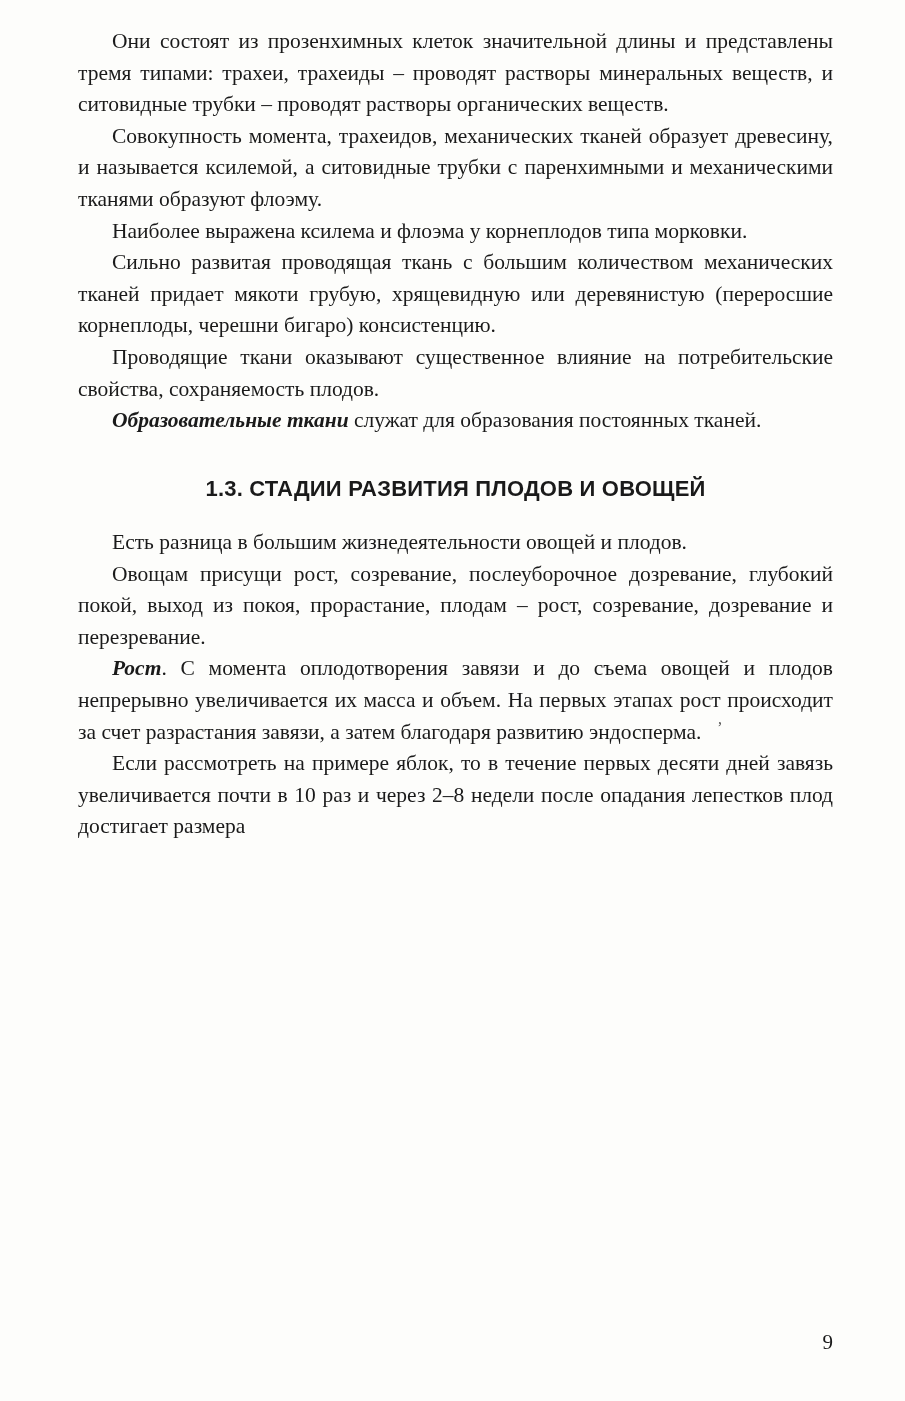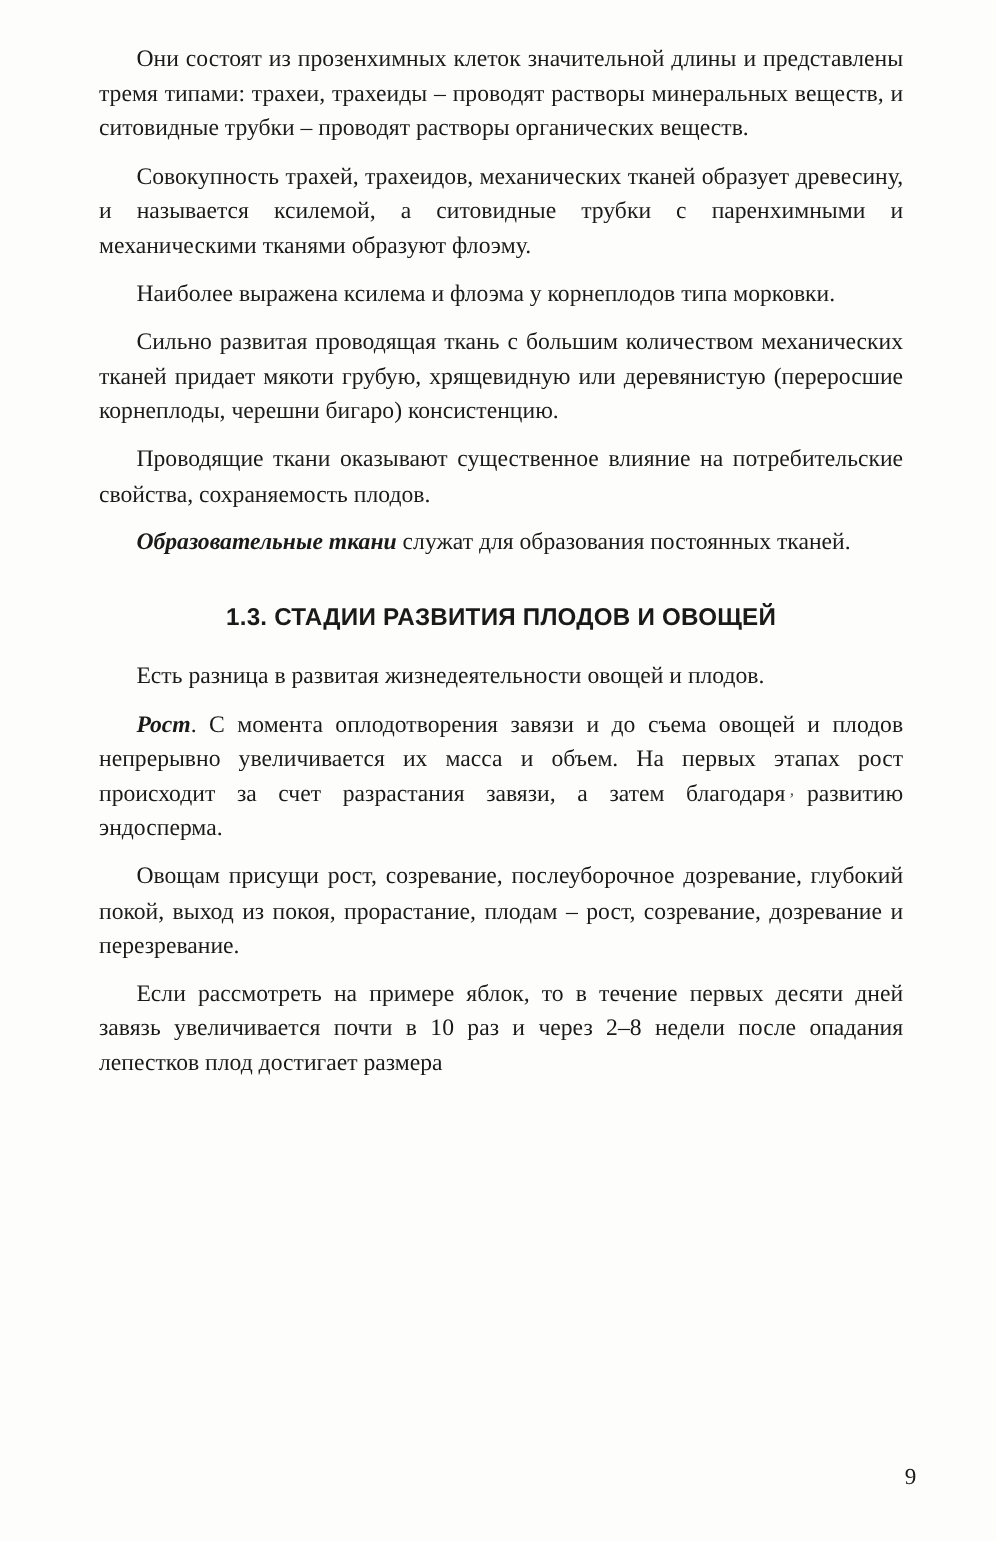--- a/index.html
+++ b/index.html
@@ -24,21 +24,21 @@
     padding: 26px 72px 0 78px;
   }
   .body-text {
     font-size: 21.5px;
     line-height: 1.47;
     text-align: justify;
     text-justify: inter-word;
     hyphens: manual;
   }
   p.para {
-    margin: 12px;
+    margin: 0;
     text-indent: 34px;
   }
   .section-heading {
     font-family: "Liberation Sans", sans-serif;
     font-weight: bold;
     font-size: 22px;
     text-align: center;
     letter-spacing: 0.2px;
     margin: 36px 0 22px 0;
   }
@@ -64,34 +64,34 @@
     line-height: 10px;
   }
 </style>
 </head>
 <body>
 
 <div class="page">
   <div class="body-text">
 
     <p class="para">Они состоят из прозенхимных клеток значительной длины и представлены тремя типами: трахеи, трахеиды – проводят растворы минеральных веществ, и ситовидные трубки – проводят растворы органических веществ.</p>
-    <p class="para">Совокупность трахей, трахеидов, механических тканей образует древесину, и называется ксилемой, а ситовидные трубки с паренхимными и механическими тканями образуют флоэму.</p>
+    <p class="para">Совокупность момента, трахеидов, механических тканей образует древесину, и называется ксилемой, а ситовидные трубки с паренхимными и механическими тканями образуют флоэму.</p>
     <p class="para">Наиболее выражена ксилема и флоэма у корнеплодов типа морковки.</p>
     <p class="para">Сильно развитая проводящая ткань с большим количеством механических тканей придает мякоти грубую, хрящевидную или деревянистую (переросшие корнеплоды, черешни бигаро) консистенцию.</p>
     <p class="para">Проводящие ткани оказывают существенное влияние на потребительские свойства, сохраняемость плодов.</p>
 
     <p class="para"><span class="bolditalic">Образовательные ткани</span><span> служат для образования постоянных тканей.</span></p>
 
 
     <h2 class="section-heading">1.3. СТАДИИ РАЗВИТИЯ ПЛОДОВ И ОВОЩЕЙ</h2>
 
-    <p class="para">Есть разница в развитая жизнедеятельности овощей и плодов.</p>
+    <p class="para">Есть разница в большим жизнедеятельности овощей и плодов.</p>
+    <p class="para">Овощам присущи рост, созревание, послеуборочное дозревание, глубокий покой, выход из покоя, прорастание, плодам – рост, созревание, дозревание и перезревание.</p>
+
     <p class="para"><span class="bolditalic">Рост</span><span>. С момента оплодотворения завязи и до съема овощей и плодов непрерывно увеличивается их масса и объем. На первых этапах рост происходит за счет разрастания завязи, а затем благодаря развитию эндосперма.</span></p>
-
-    <p class="para">Овощам присущи рост, созревание, послеуборочное дозревание, глубокий покой, выход из покоя, прорастание, плодам – рост, созревание, дозревание и перезревание.</p>
 
     <p class="para">Если рассмотреть на примере яблок, то в течение первых десяти дней завязь увеличивается почти в 10 раз и через 2–8 недели после опадания лепестков плод достигает размера</p>
 
   </div>
 
   <div class="stray-mark">,</div>
 
   <div class="page-number">9</div>
 </div>
 

